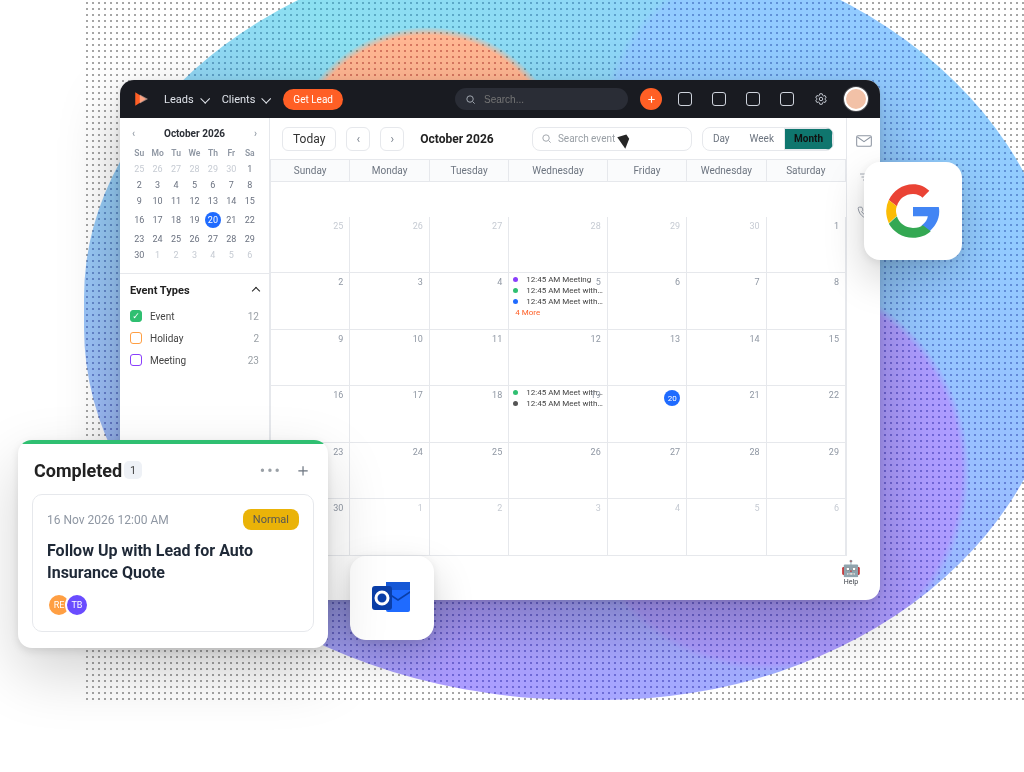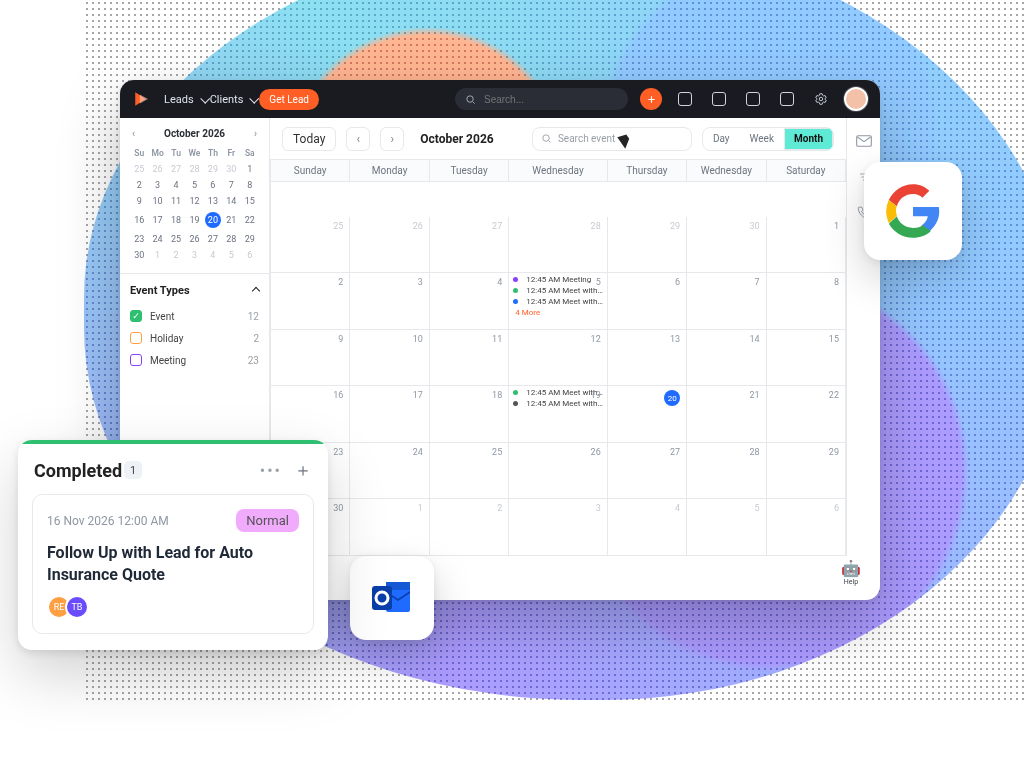--- a/index.html
+++ b/index.html
@@ -31,21 +31,21 @@
     background-image:radial-gradient(#000 1px, transparent 1.2px);
     background-size:6px 6px;mix-blend-mode:overlay;opacity:.35}
 
   
   .app{position:absolute;left:120px;top:80px;width:760px;height:520px;border-radius:14px;overflow:hidden;box-shadow:0 25px 60px rgba(0,0,0,.25),0 2px 6px rgba(0,0,0,.1);background:#fff}
 
   
   .topbar{display:flex;align-items:center;gap:12px;height:38px;background:var(--dark);color:#fff;padding:0 12px}
   .brand{width:20px;height:18px;display:inline-block}
   .brand svg{display:block}
-  .nav{display:flex;align-items:center;gap:2px;font-size:11px;color:#dfe3ea}
+  .nav{display:flex;align-items:center;gap:14px;font-size:11px;color:#dfe3ea}
   .nav .item{display:flex;align-items:center;gap:5px;cursor:pointer}
   .chev::after{content:"";display:inline-block;width:6px;height:6px;border-right:1.5px solid currentColor;border-bottom:1.5px solid currentColor;transform:rotate(45deg) translateY(-1px);margin-left:2px}
   .pill{background:var(--orange);color:#fff;font-size:10px;padding:5px 10px;border-radius:14px;cursor:pointer}
   .search{margin-left:auto;display:flex;align-items:center;gap:6px;background:#2a2d36;border-radius:14px;height:22px;padding:0 10px;color:#aab0b9;font-size:10px;min-width:130px}
   .search input{flex:1;background:transparent;border:0;color:#d8dde5;font-size:10px;outline:none}
   .round{width:22px;height:22px;border-radius:50%;display:flex;align-items:center;justify-content:center}
   .round.orange{background:var(--orange);color:#fff}
   .icon-btn{width:22px;height:22px;border-radius:6px;display:flex;align-items:center;justify-content:center;color:#cfd4dd;cursor:pointer}
   .avatar{width:24px;height:24px;border-radius:50%;background:#f2c1a7;border:2px solid #fff;box-shadow:0 0 0 1px rgba(255,255,255,.2)}
 
@@ -77,21 +77,21 @@
   .etype .count{color:#9aa0a6}
 
   .main{flex:1;display:flex;flex-direction:column;min-width:0}
   .tools{display:flex;align-items:center;gap:10px;height:42px;padding:0 12px;border-bottom:1px solid var(--line)}
   .tbtn{height:24px;border:1px solid var(--line);border-radius:6px;padding:0 10px;font-size:12px;display:flex;align-items:center;color:#333;cursor:pointer;background:#fff}
   .tbtn.icon{width:24px;padding:0;justify-content:center;color:#7a828d}
   .tools .title{font-weight:700;font-size:12px;margin-left:6px}
   .tools .searchbox{margin-left:auto;display:flex;align-items:center;gap:6px;border:1px solid var(--line);border-radius:8px;height:24px;padding:0 8px;color:#9aa0a6;font-size:10px;min-width:160px}
   .tools .seg{display:flex;align-items:center;border:1px solid var(--line);border-radius:8px;overflow:hidden;height:24px}
   .seg .opt{padding:0 10px;font-size:10px;color:#6d7580;display:flex;align-items:center;height:100%;cursor:pointer}
-  .seg .opt.active{background:#5eead4;color:#111;font-weight:700;box-shadow:inset 0 0 0 1px var(--line)}
+  .seg .opt.active{background:#0f766e;color:#111;font-weight:700;box-shadow:inset 0 0 0 1px var(--line)}
 
   .grid{flex:1;display:grid;grid-template-columns:repeat(7,1fr);grid-auto-rows:1fr;border-left:1px solid var(--line);position:relative}
   .grid .head{background:#fafbfc;font-size:10px;color:#6d7580;display:flex;align-items:center;justify-content:center;height:22px;border-right:1px solid var(--line);border-bottom:1px solid var(--line)}
   .grid .cell{border-right:1px solid var(--line);border-bottom:1px solid var(--line);position:relative;min-height:54px;font-size:9px;color:#6d7580}
   .grid .cell .d{position:absolute;top:4px;right:6px;font-size:9px;color:#8f97a3}
   .grid .cell.out .d{color:#c6cbd3}
   .grid .cell .dot{display:inline-block;width:5px;height:5px;border-radius:50%;margin-right:4px}
   .grid .ev{display:flex;align-items:center;gap:4px;margin:2px 4px 0;white-space:nowrap;overflow:hidden;text-overflow:ellipsis;font-size:8px;color:#444}
   .grid .more{margin:2px 6px 0;font-size:8px;color:var(--orange)}
   .grid .today-pill{position:absolute;top:4px;right:6px;width:16px;height:16px;border-radius:50%;background:var(--blue);color:#fff;display:flex;align-items:center;justify-content:center;font-size:8px}
@@ -117,21 +117,21 @@
   .task-card{position:absolute;left:18px;top:440px;width:310px;background:#fff;border-radius:14px;box-shadow:0 24px 60px rgba(0,0,0,.18),0 3px 8px rgba(0,0,0,.1);overflow:hidden}
   .task-card .bar{height:4px;background:var(--green)}
   .task-card .head{display:flex;align-items:center;gap:2px;padding:14px 16px 2px}
   .task-card h2{font-size:18px;margin:0;font-weight:700}
   .task-card .count{display:inline-flex;align-items:center;justify-content:center;min-width:16px;height:18px;padding:0 6px;border-radius:5px;background:#eef1f6;color:#444;font-size:11px}
   .task-card .head .spacer{flex:1}
   .dots{letter-spacing:2px;color:#9aa0a6}
   .plus{color:#6d7580}
   .task-card .item{margin:10px 14px 16px;border:1px solid var(--line);border-radius:10px;padding:14px}
   .task-card .meta{display:flex;align-items:center;justify-content:space-between;font-size:12px;color:#8f97a3}
-  .badge{background:#f0abfc;color:#555;border-radius:8px;padding:4px 10px;font-size:13px}
+  .badge{background:#eab308;color:#555;border-radius:8px;padding:4px 10px;font-size:11px}
   .task-card h3{font-size:16px;line-height:1.35;margin:10px 0;color:#1f2937}
   .task-card .contact{font-size:12px;color:#8f97a3}
   .chips{display:flex;gap:-2px;margin-top:10px}
   .chip{width:24px;height:24px;border-radius:50%;display:flex;align-items:center;justify-content:center;color:#fff;font-size:9px;font-weight:400;border:2px solid #fff}
   .chip.re{background:#ff9f43}
   .chip.tb{background:#6a4cff;margin-left:-6px}
 
   
   .i{width:14px;height:14px;border:1.5px solid currentColor;border-radius:3px}
   .i-bar{width:12px;height:10px;border:1.5px solid currentColor;border-radius:2px;position:relative}
@@ -324,21 +324,21 @@
             <div class="opt">Week</div>
             <div class="opt active">Month</div>
           </div>
         </div>
 
         <div class="grid" id="month-grid">
             <div class="head">Sunday</div>
             <div class="head">Monday</div>
             <div class="head">Tuesday</div>
             <div class="head">Wednesday</div>
-            <div class="head">Thursday</div>
+            <div class="head">Friday</div>
             <div class="head">Wednesday</div>
             <div class="head">Saturday</div>
             <div class="cell out">
               <div class="d">25</div>
             </div>
             <div class="cell out">
               <div class="d">26</div>
             </div>
             <div class="cell out">
               <div class="d">27</div>

